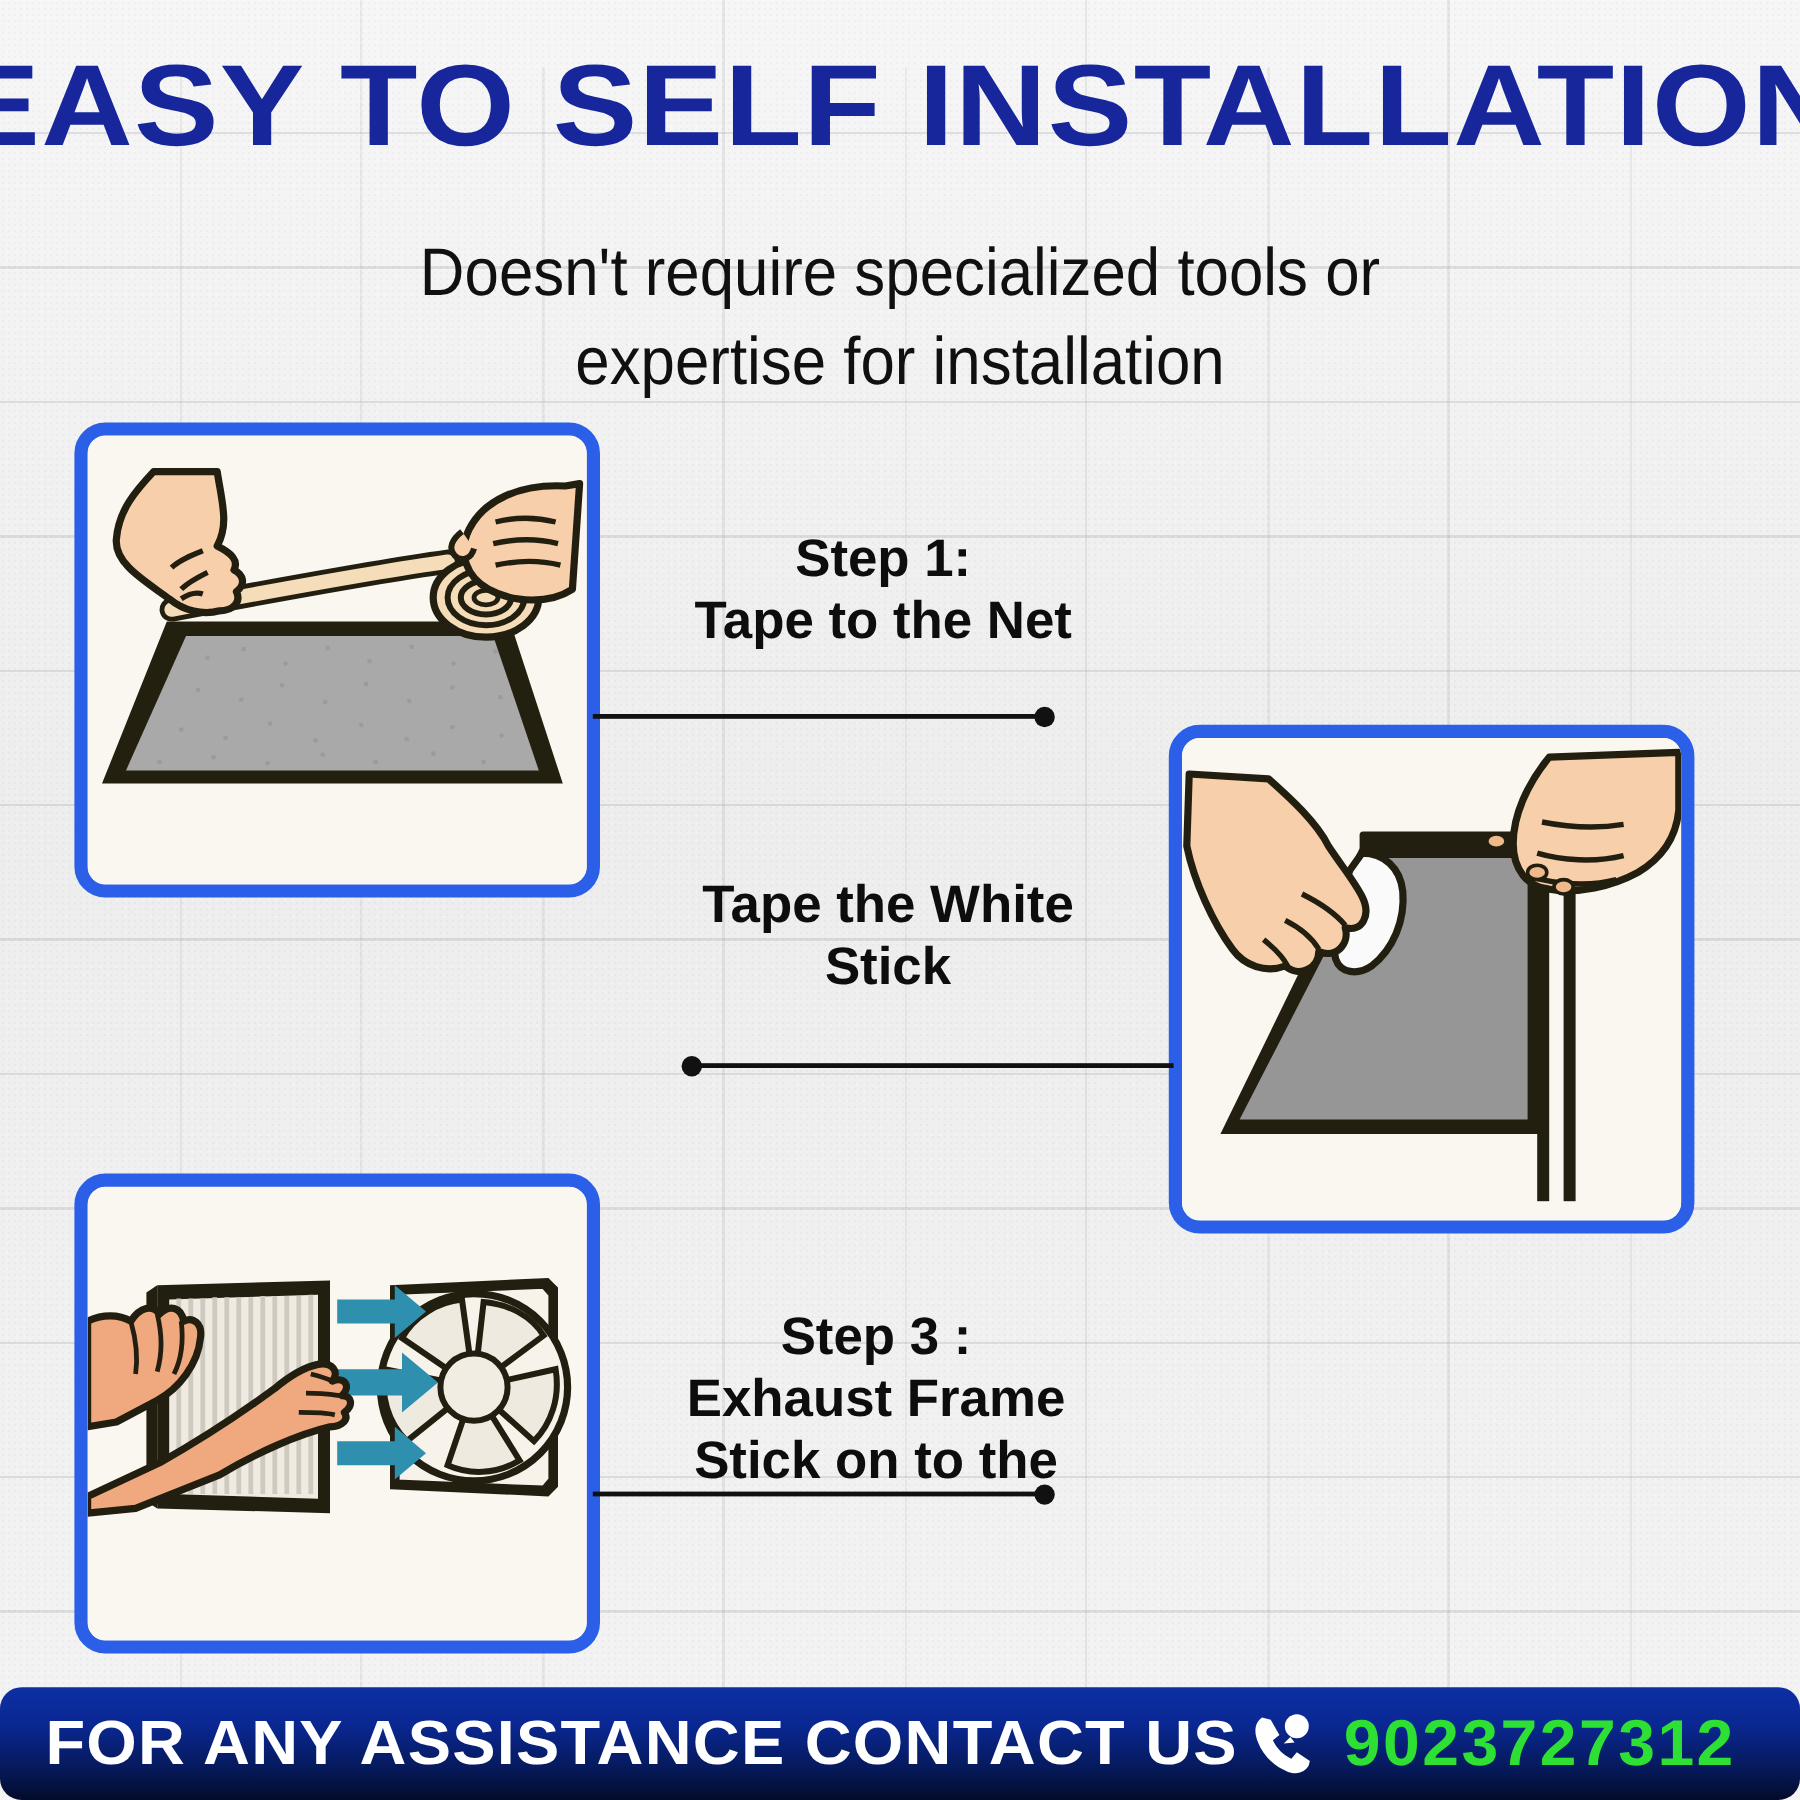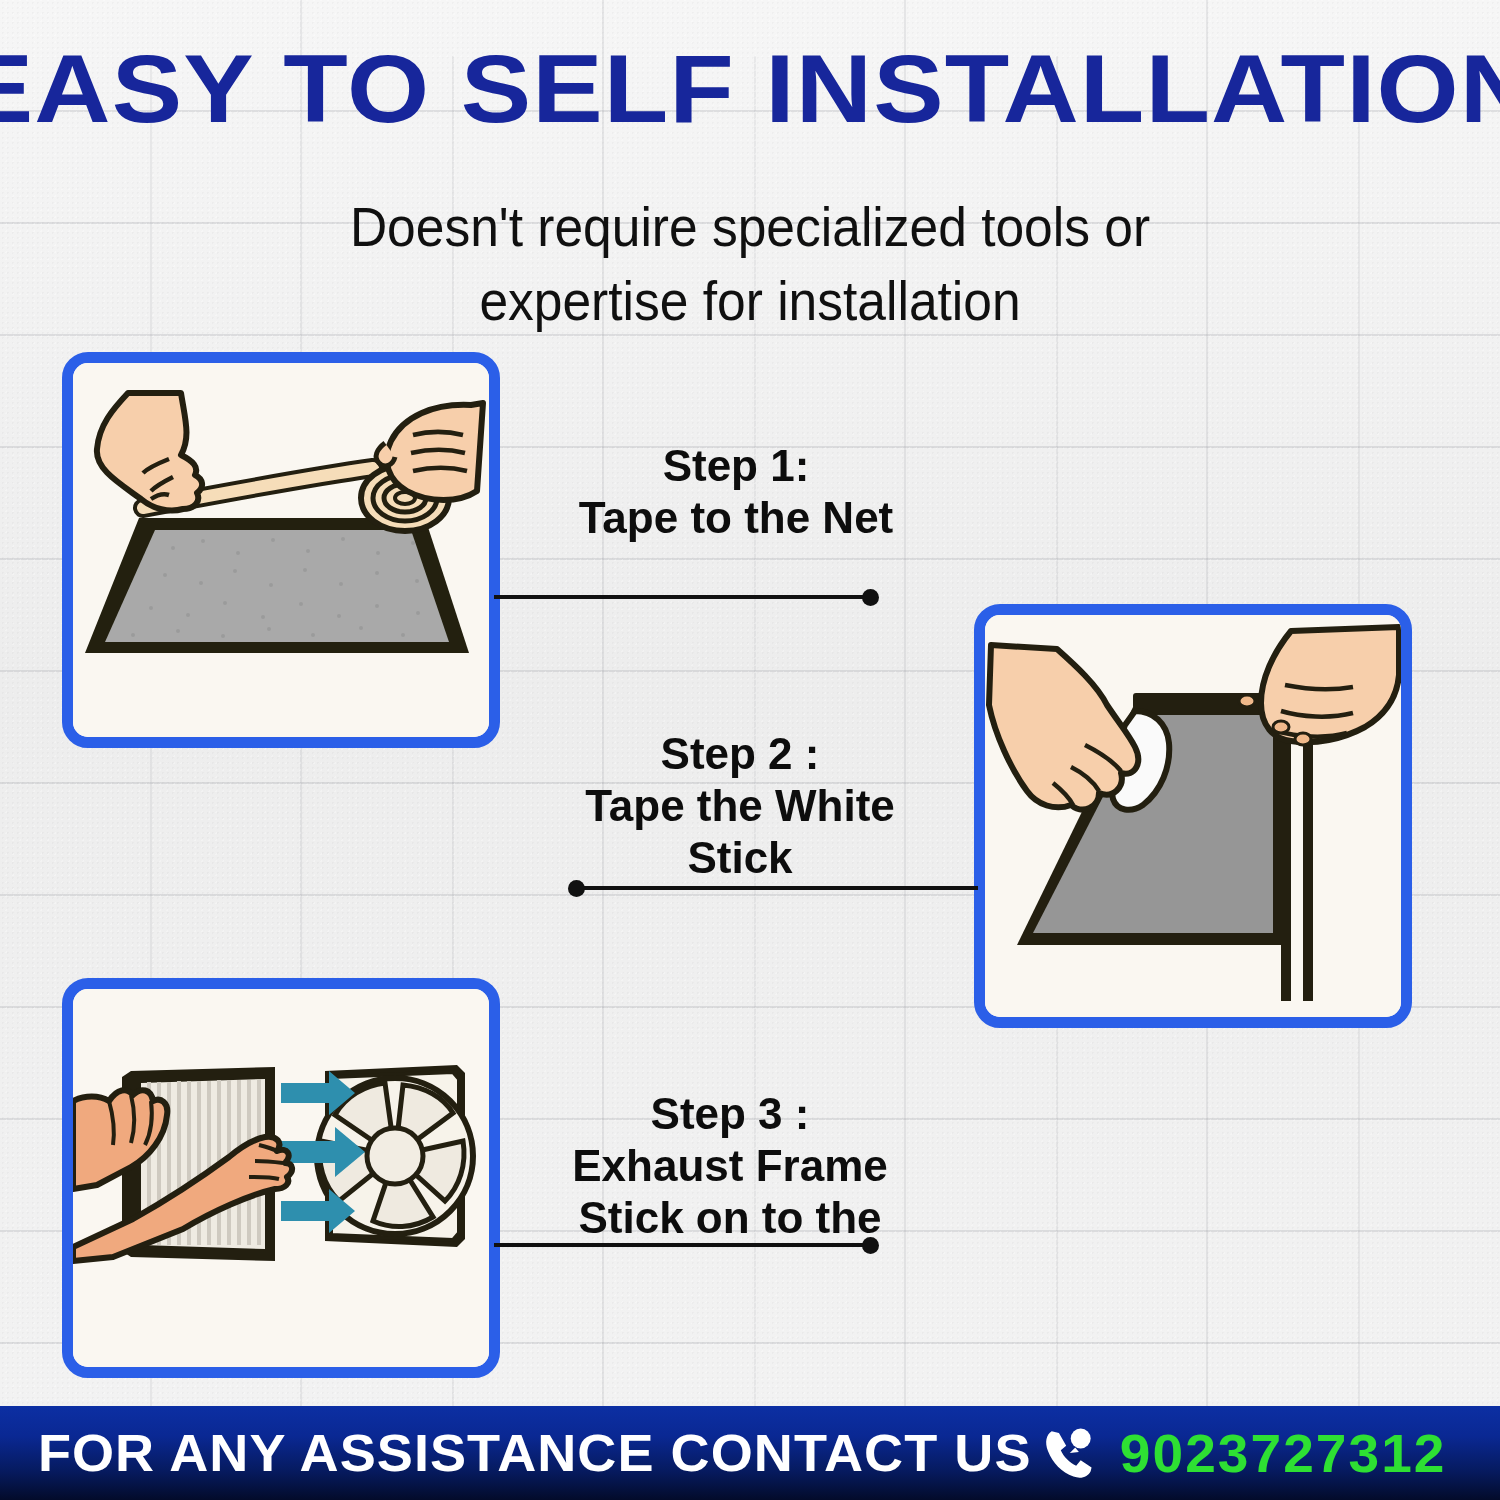--- a/index.html
+++ b/index.html
@@ -100,21 +100,21 @@
   #step3{left:520px;top:1088px;width:420px;}
 
   
   .conn{position:absolute;height:4px;background:#111;}
   .dot{position:absolute;width:17px;height:17px;border-radius:50%;background:#111;}
 
   
   .contactbar{
     position:absolute;left:0;right:0;top:1406px;height:94px;
     background:linear-gradient(180deg,#0C2FA3 0%,#0A2893 32%,#061A5E 70%,#030B2A 100%);
-    display:flex;align-items:center;justify-content:center;gap:26px;
+    display:flex;align-items:center;justify-content:center;gap:26px;border-radius:18px;
   }
   .contact-text{
     color:#ffffff;font-weight:bold;font-size:52px;letter-spacing:1px;
     transform:scaleX(1.04);white-space:nowrap;
   }
   .phone-icon{width:58px;height:58px;display:block;}
   .phone-number{
     color:#2EE033;font-weight:bold;font-size:54px;letter-spacing:2px;
     transform:scaleX(1.02);white-space:nowrap;
   }
@@ -292,21 +292,20 @@
       <path d="M176 188 C188 188 198 188 206 190" stroke="#231f10" stroke-width="4" fill="none"></path>
     </svg>
   </div>
 
   <div class="step" id="step1">
     <div>Step 1:</div>
     <div>Tape to the Net</div>
   </div>
 
   <div class="step" id="step2">
-    <div>Step 2 :</div>
     <div>Tape  the White</div>
     <div>Stick</div>
   </div>
 
   <div class="step" id="step3">
     <div>Step 3 :</div>
     <div>Exhaust Frame</div>
     <div>Stick on to the</div>
   </div>
 

